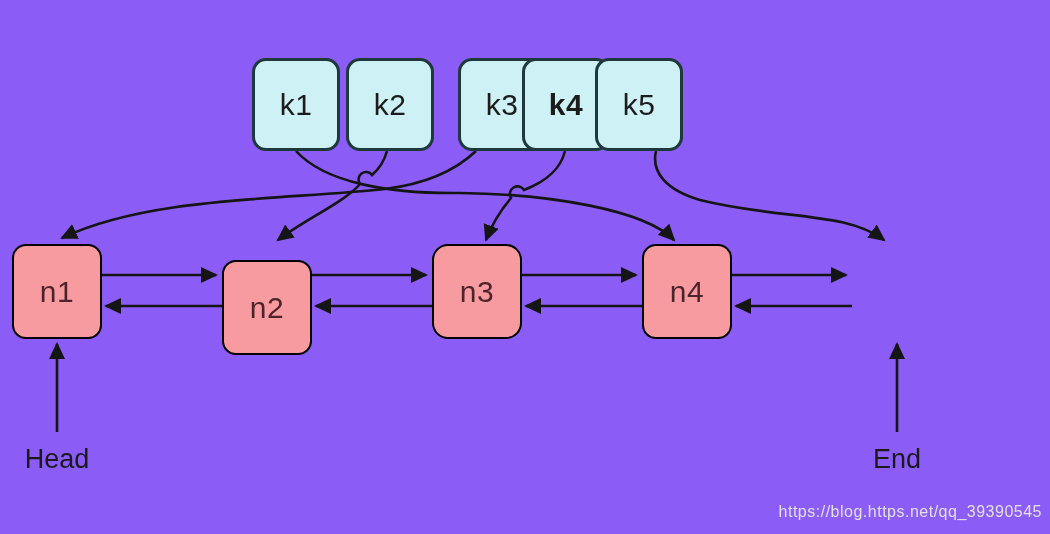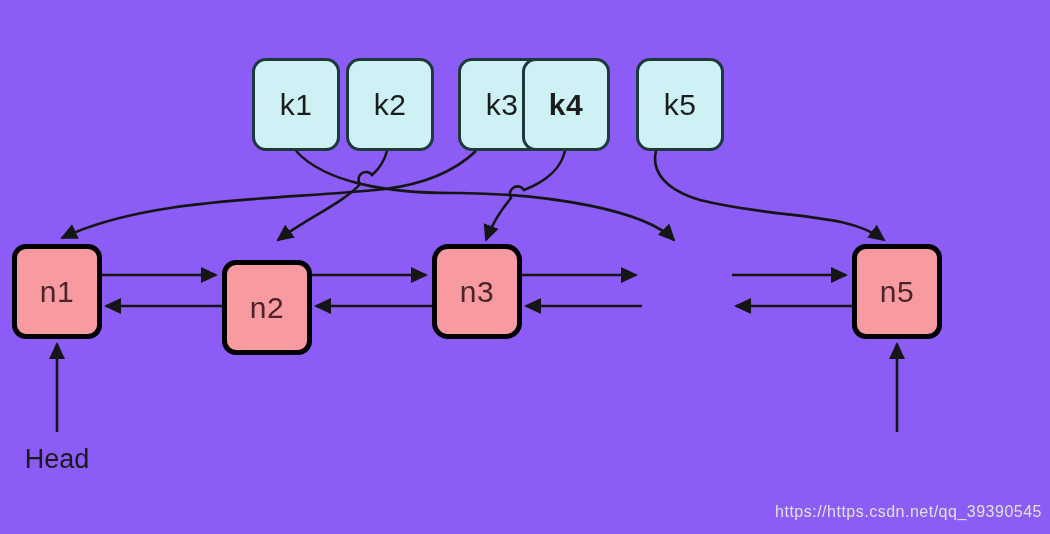--- a/index.html
+++ b/index.html
@@ -28,25 +28,25 @@
   }
   .key-box {
     width: 88px; height: 93px; top: 58px;
     background: #cdf1f5;
     border: 3px solid #1d393c;
     color: #1c1c1c;
   }
   .node-box {
     width: 90px; height: 95px; top: 244px;
     background: #f89ba1;
-    border: 5px solid #000000;
+    border: 2px solid #000000;
     color: #4d2429;
   }
   .k1 { left: 252px; } .k2 { left: 346px; } .k3 { left: 420px; margin-left: 38px; }
-  .k4 { left: 522px; font-weight: bold; } .k5 { left: 636px; text-align: center; }
+  .k4 { left: 522px; font-weight: bold; } .k5 { left: 595px; text-align: center; }
   .n1 { left: 12px; }  .n2 { left: 222px; margin-top: 16px; } .n3 { left: 432px; border-radius: 16px; }
   .n4 { left: 642px; } .n5 { left: 852px; }
   .pointer-label {
     position: absolute;
     width: 120px;
     text-align: center;
     font-size: 27px;
     color: #1a1a1a;
   }
   .head-label { left: -3px;  top: 444px; }
@@ -119,21 +119,22 @@
 
   <div class="box node-box n1">
     <span>n1</span>
   </div>
   <div class="box node-box n2">
     <span>n2</span>
   </div>
   <div class="box node-box n3">
     <span>n3</span>
   </div>
-  <div class="box node-box n5">
-    <span>n5</span>
+  <div class="box node-box n4">
+    <span>n4</span>
   </div>
 
   <div class="pointer-label head-label">Head</div>
+  <div class="pointer-label end-label">End</div>
 
-  <div class="watermark">https://https.csdn.net/qq_39390545</div>
+  <div class="watermark">https://blog.https.net/qq_39390545</div>
 
 </div>
 
 </body></html>

